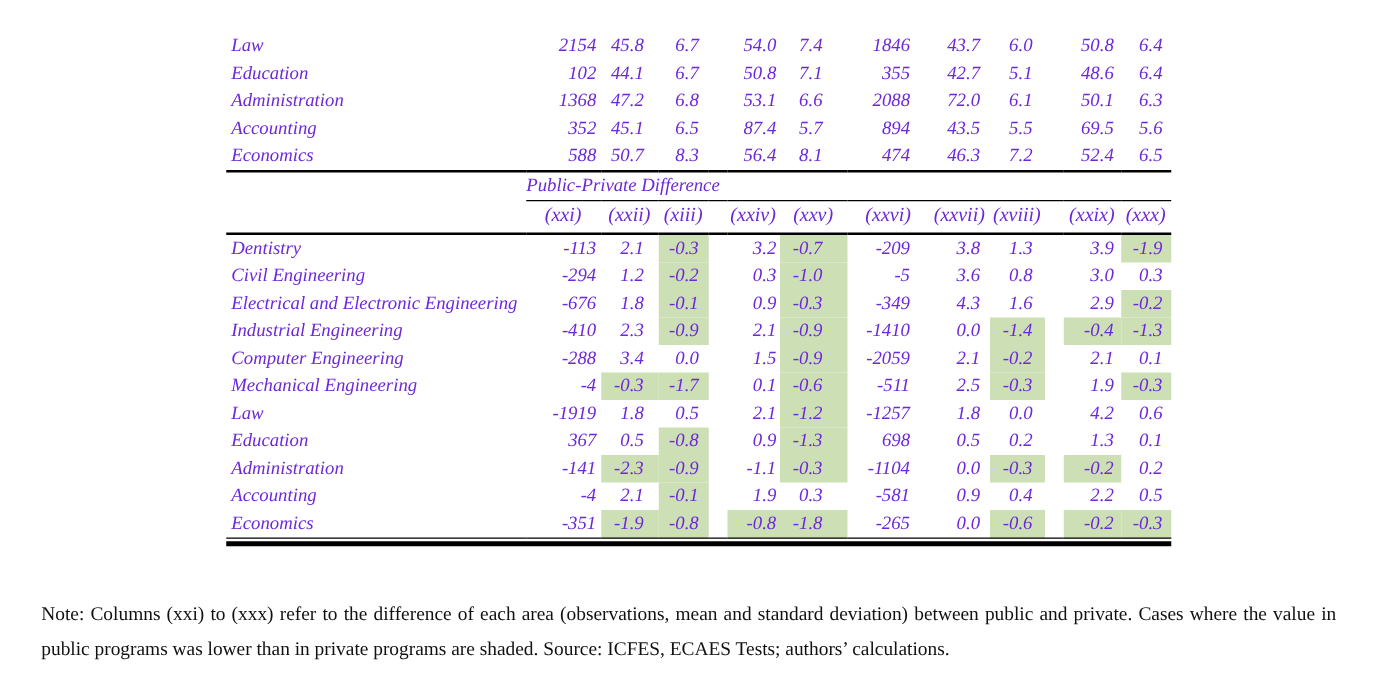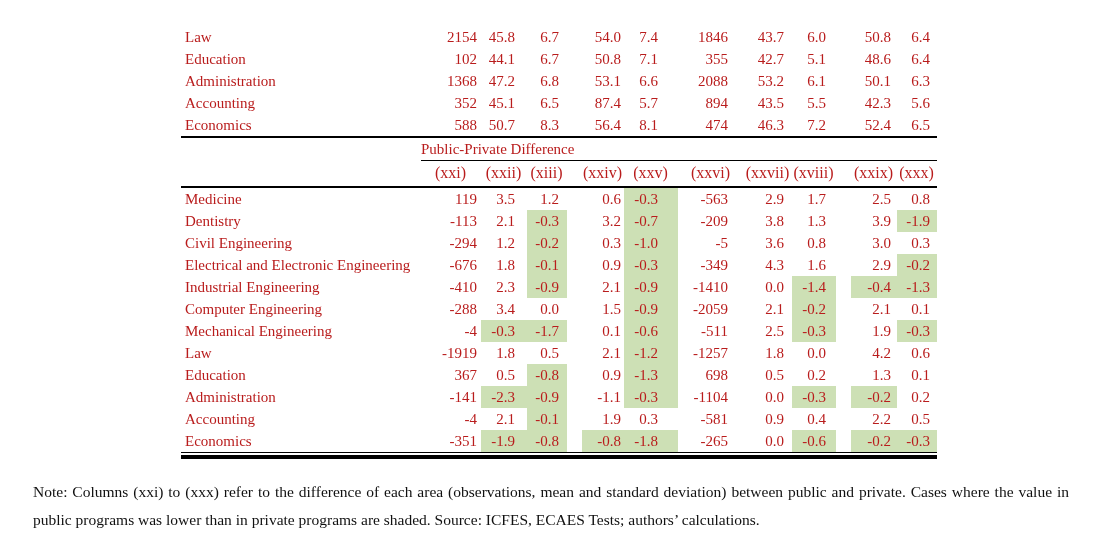--- a/index.html
+++ b/index.html
@@ -5,21 +5,21 @@
   html,body{margin:0;padding:0;background:#ffffff;}
   .sheet{
     position:relative;
     width:1102px;height:548px;
     background:#ffffff;
     overflow:hidden;
     font-family:"Liberation Serif","DejaVu Serif",serif;
     color:#1c1c1c;
   }
   .table-wrap{position:absolute;left:181px;top:26px;width:756px;}
-  table{border-collapse:collapse;table-layout:fixed;width:756px;font-size:15px;color:#b91c1c;}
+  table{border-collapse:collapse;table-layout:fixed;width:756px;font-size:15px;color:#6d28d9;font-style:italic;}
   td{height:22px;padding:0;vertical-align:middle;white-space:nowrap;overflow:visible;}
   td.label-cell{text-align:left;padding-left:4px;}
   td.num-cell{text-align:right;}
   
   .col-n0{padding-right:4px;}
   .col-n1{padding-right:12px;}
   .col-n2{padding-right:8px;}
   .col-n3{padding-right:3px;}
   .col-n4{padding-right:20px;}
   .col-n5{padding-right:16px;}
@@ -107,39 +107,39 @@
           </tr>
           <tr>
             <td class="label-cell">Administration</td>
             <td class="num-cell col-n0">1368</td>
             <td class="num-cell col-n1">47.2</td>
             <td class="num-cell col-n2">6.8</td>
             <td class="gap-cell"></td>
             <td class="num-cell col-n3">53.1</td>
             <td class="num-cell col-n4">6.6</td>
             <td class="num-cell col-n5">2088</td>
-            <td class="num-cell col-n6">53.2</td>
+            <td class="num-cell col-n6">72.0</td>
             <td class="num-cell col-n7">6.1</td>
             <td class="gap-cell"></td>
             <td class="num-cell col-n8">50.1</td>
             <td class="num-cell col-n9">6.3</td>
           </tr>
           <tr>
             <td class="label-cell">Accounting</td>
             <td class="num-cell col-n0">352</td>
             <td class="num-cell col-n1">45.1</td>
             <td class="num-cell col-n2">6.5</td>
             <td class="gap-cell"></td>
             <td class="num-cell col-n3">87.4</td>
             <td class="num-cell col-n4">5.7</td>
             <td class="num-cell col-n5">894</td>
             <td class="num-cell col-n6">43.5</td>
             <td class="num-cell col-n7">5.5</td>
             <td class="gap-cell"></td>
-            <td class="num-cell col-n8">42.3</td>
+            <td class="num-cell col-n8">69.5</td>
             <td class="num-cell col-n9">5.6</td>
           </tr>
           <tr>
             <td class="label-cell">Economics</td>
             <td class="num-cell col-n0">588</td>
             <td class="num-cell col-n1">50.7</td>
             <td class="num-cell col-n2">8.3</td>
             <td class="gap-cell"></td>
             <td class="num-cell col-n3">56.4</td>
             <td class="num-cell col-n4">8.1</td>
@@ -167,35 +167,20 @@
             <td class="col-label">(xxvi)</td>
             <td class="col-label">(xxvii)</td>
             <td class="col-label">(xviii)</td>
             <td class="gap-cell"></td>
             <td class="col-label">(xxix)</td>
             <td class="col-label">(xxx)</td>
           </tr>
       </tbody>
       <tbody id="main-body">
           <tr>
-            <td class="label-cell">Medicine</td>
-            <td class="num-cell col-n0">119</td>
-            <td class="num-cell col-n1">3.5</td>
-            <td class="num-cell col-n2">1.2</td>
-            <td class="gap-cell"></td>
-            <td class="num-cell col-n3">0.6</td>
-            <td class="num-cell col-n4 shaded">-0.3</td>
-            <td class="num-cell col-n5">-563</td>
-            <td class="num-cell col-n6">2.9</td>
-            <td class="num-cell col-n7">1.7</td>
-            <td class="gap-cell"></td>
-            <td class="num-cell col-n8">2.5</td>
-            <td class="num-cell col-n9">0.8</td>
-          </tr>
-          <tr>
             <td class="label-cell">Dentistry</td>
             <td class="num-cell col-n0">-113</td>
             <td class="num-cell col-n1">2.1</td>
             <td class="num-cell col-n2 shaded">-0.3</td>
             <td class="gap-cell"></td>
             <td class="num-cell col-n3">3.2</td>
             <td class="num-cell col-n4 shaded">-0.7</td>
             <td class="num-cell col-n5">-209</td>
             <td class="num-cell col-n6">3.8</td>
             <td class="num-cell col-n7">1.3</td>

